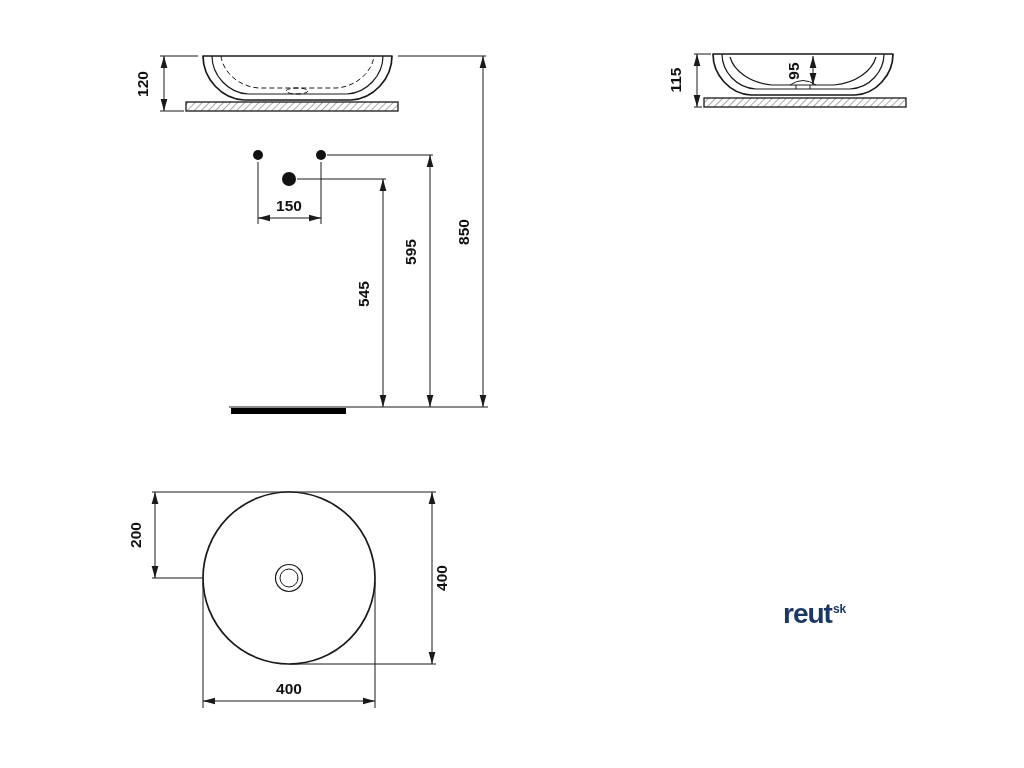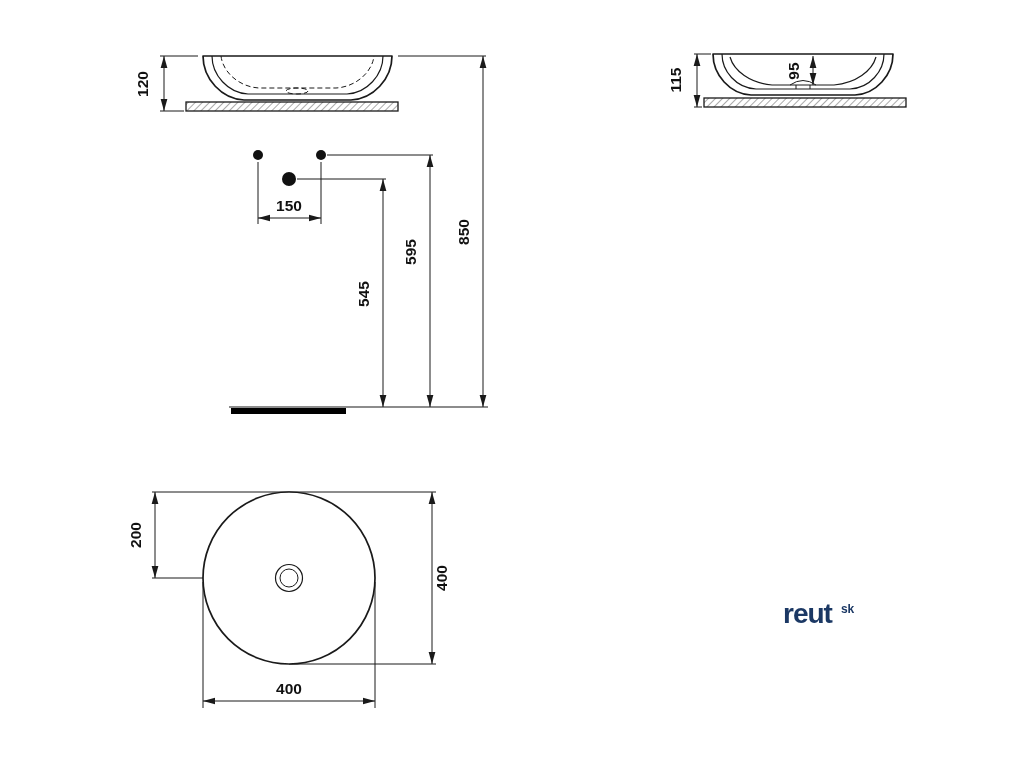--- a/index.html
+++ b/index.html
@@ -16,21 +16,21 @@
   .floor-thin{stroke:#1a1a1a;stroke-width:1.2;fill:none;}
   .floor-thick{stroke:#000;stroke-width:6;fill:none;}
   .dot{fill:#111;stroke:none;}
   .slab{fill:url(#hatch);stroke:#1a1a1a;stroke-width:1.3;}
   .dimtxt{font-family:"Liberation Sans",sans-serif;font-size:15.5px;font-weight:bold;fill:#111;}
   .logo{
     position:absolute;left:783px;top:600px;
     color:#1b3864;font-weight:bold;font-size:28px;letter-spacing:-1px;line-height:1;
     white-space:nowrap;
   }
-  .logo .sup{font-size:12px;vertical-align:super;letter-spacing:0;margin-left:9px;}
+  .logo .sup{font-size:12px;vertical-align:super;letter-spacing:0;margin-left:1px;}
 </style>
 </head>
 <body>
 
 <div class="canvas">
 
   <svg class="drawing-svg" width="1024" height="768" viewBox="0 0 1024 768">
     <defs>
       <marker id="arw" viewBox="0 0 10 10" refX="10" refY="5" markerWidth="12" markerHeight="12" orient="auto-start-reverse" markerUnits="userSpaceOnUse">
         <path d="M0,2.2 L10,5 L0,7.8 Z" fill="#1a1a1a"></path>

